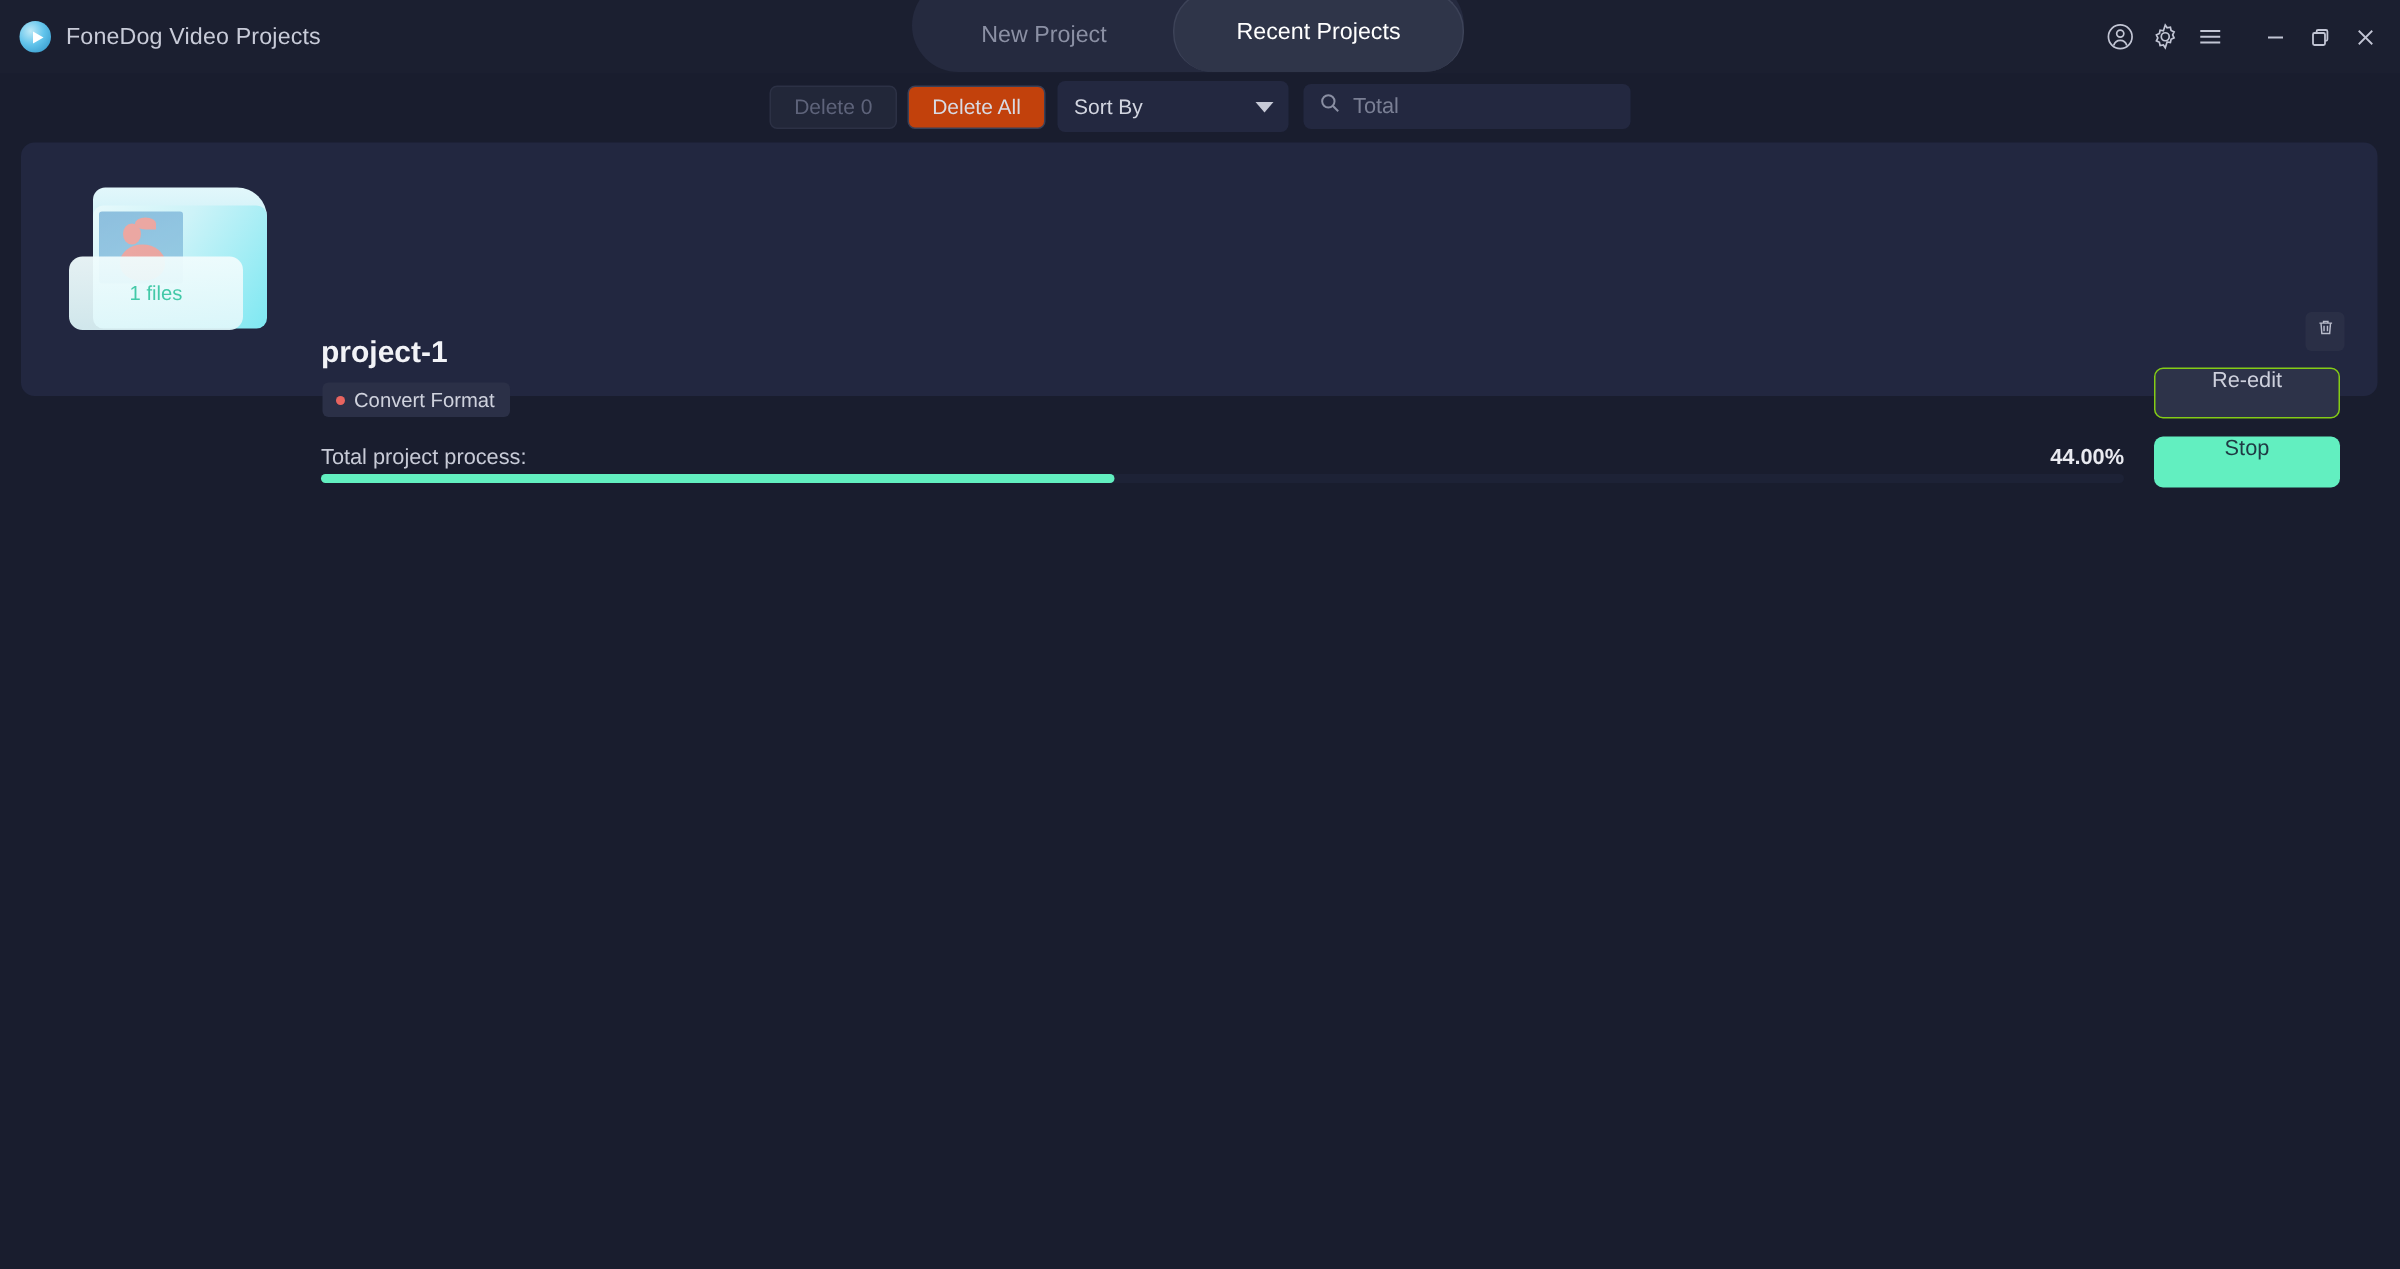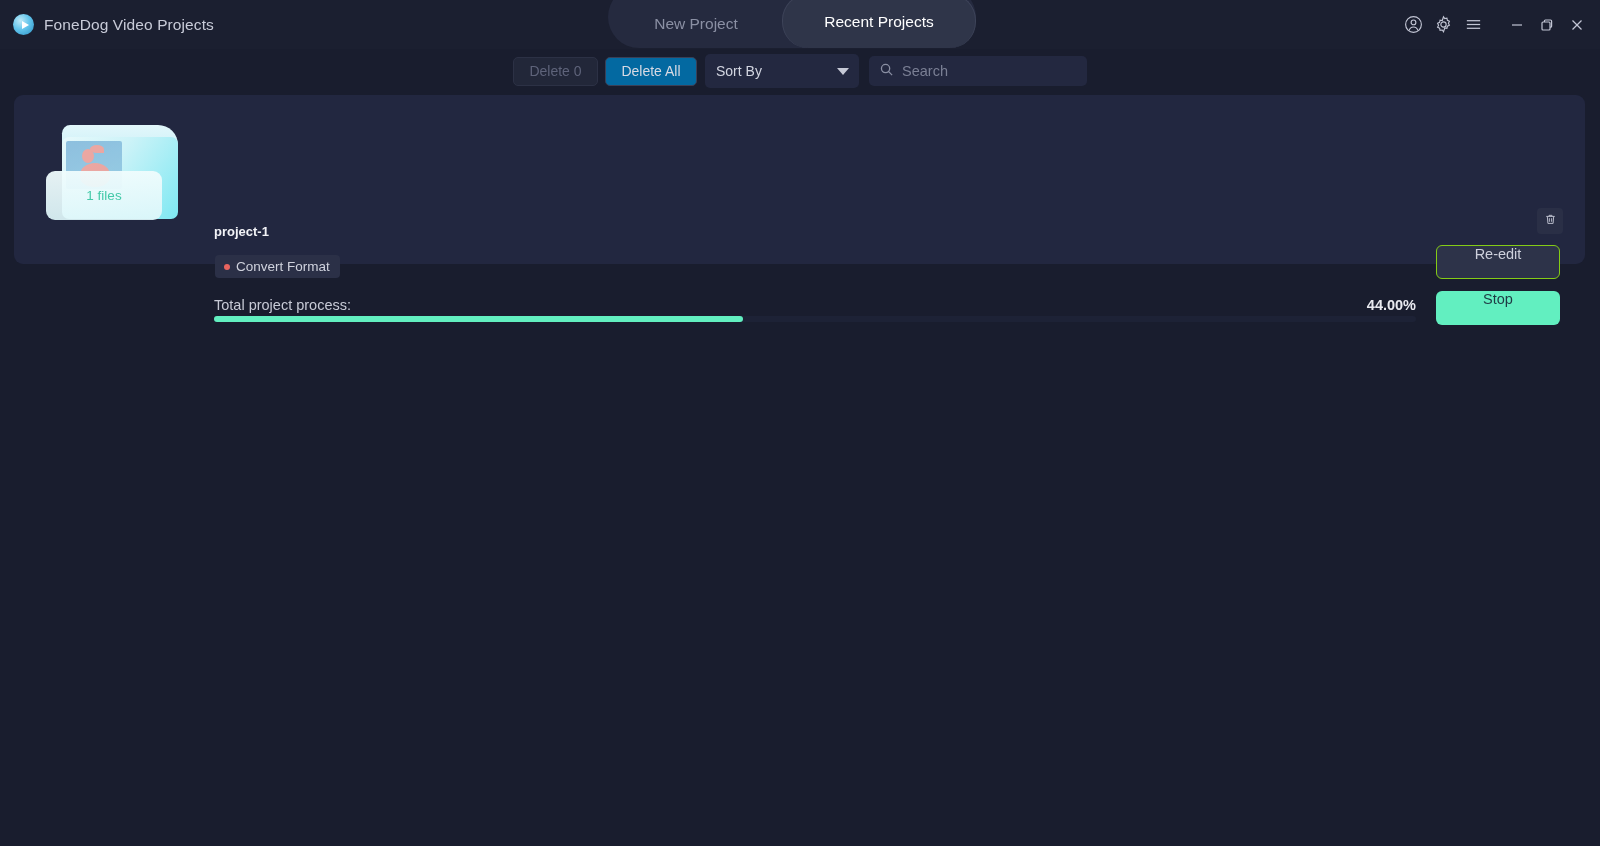--- a/index.html
+++ b/index.html
@@ -80,21 +80,21 @@
   }
   .btn-del0 {
     width: 85px; height: 29px; border-radius: 5px;
     background: #222739; border: 1px solid #2c3145;
     color: #5e637a; font-size: 14px;
     display: flex; align-items: center; justify-content: center;
     cursor: default;
   }
   .btn-delall {
     width: 92px; height: 29px; border-radius: 5px;
-    background: #0369a1; border: 1px solid #3a4057;
+    background: #c2410c; border: 1px solid #3a4057;
     color: #d8dae4; font-size: 14px;
     display: flex; align-items: center; justify-content: center;
     margin-left: 7px; cursor: pointer;
   }
   .sortby {
     width: 154px; height: 34px; border-radius: 5px;
     background: #232840;
     display: flex; align-items: center;
     padding: 0 10px 0 11px;
     margin-left: 8px; cursor: pointer;
@@ -164,21 +164,21 @@
     position: absolute; left: 2px; top: 52px;
     width: 116px; height: 49px;
     background: linear-gradient(180deg, rgba(240,252,253,.95), rgba(223,247,250,.92));
     border-radius: 9px;
     display: flex; align-items: center; justify-content: center;
   }
   .files-label { font-size: 13.5px; color: #43c9a8; }
 
   .proj-title {
     position: absolute; left: 200px; top: 129px;
-    font-size: 13px; font-weight: bold; color: #f2f3f7;
+    font-size: 20px; font-weight: bold; color: #f2f3f7;
   }
   .badge {
     position: absolute; left: 201px; top: 160px;
     height: 23px; border-radius: 4px;
     background: #2b3047;
     display: flex; align-items: center; gap: 6px;
     padding: 0 10px 0 9px;
   }
   .badge-dot { width: 6px; height: 6px; border-radius: 50%; background: #e8645f; flex: none; }
   .badge-text { font-size: 13.5px; color: #cfd2dd; }
@@ -299,21 +299,21 @@
     <span class="sortby-label">Sort By</span>
     <span class="caret"></span>
   </div>
   <div class="searchbox">
     <span>
       <svg width="15" height="15" viewBox="0 0 16 16" fill="none" stroke="#8a8fa3" stroke-width="1.4">
         <circle cx="7" cy="7" r="4.4"></circle>
           <line x1="10.3" y1="10.3" x2="14" y2="14"></line>
       </svg>
     </span>
-    <span class="search-ph">Search</span>
+    <span class="search-ph">Total</span>
   </div>
 </div>
 
 <div class="card">
 
   <div class="thumb">
     <div class="folder-back"></div>
     <div class="folder-body"></div>
     <div class="thumb-img">
       <div class="blob1"></div>

